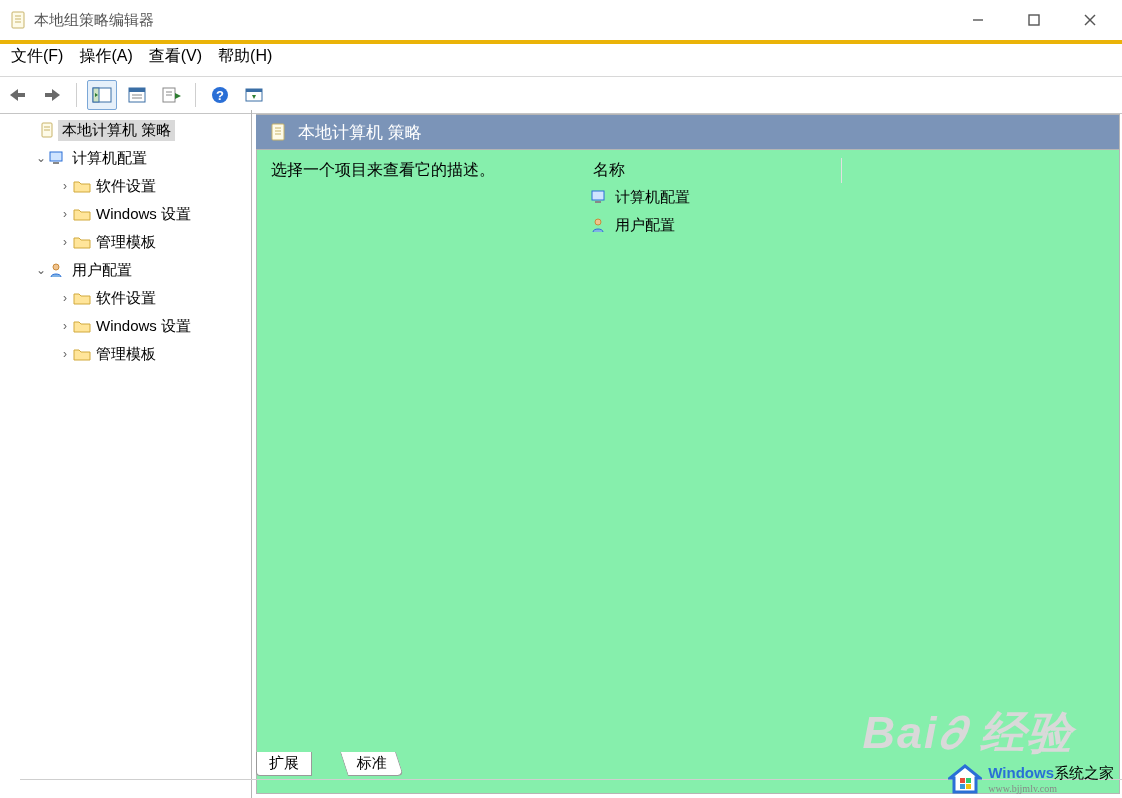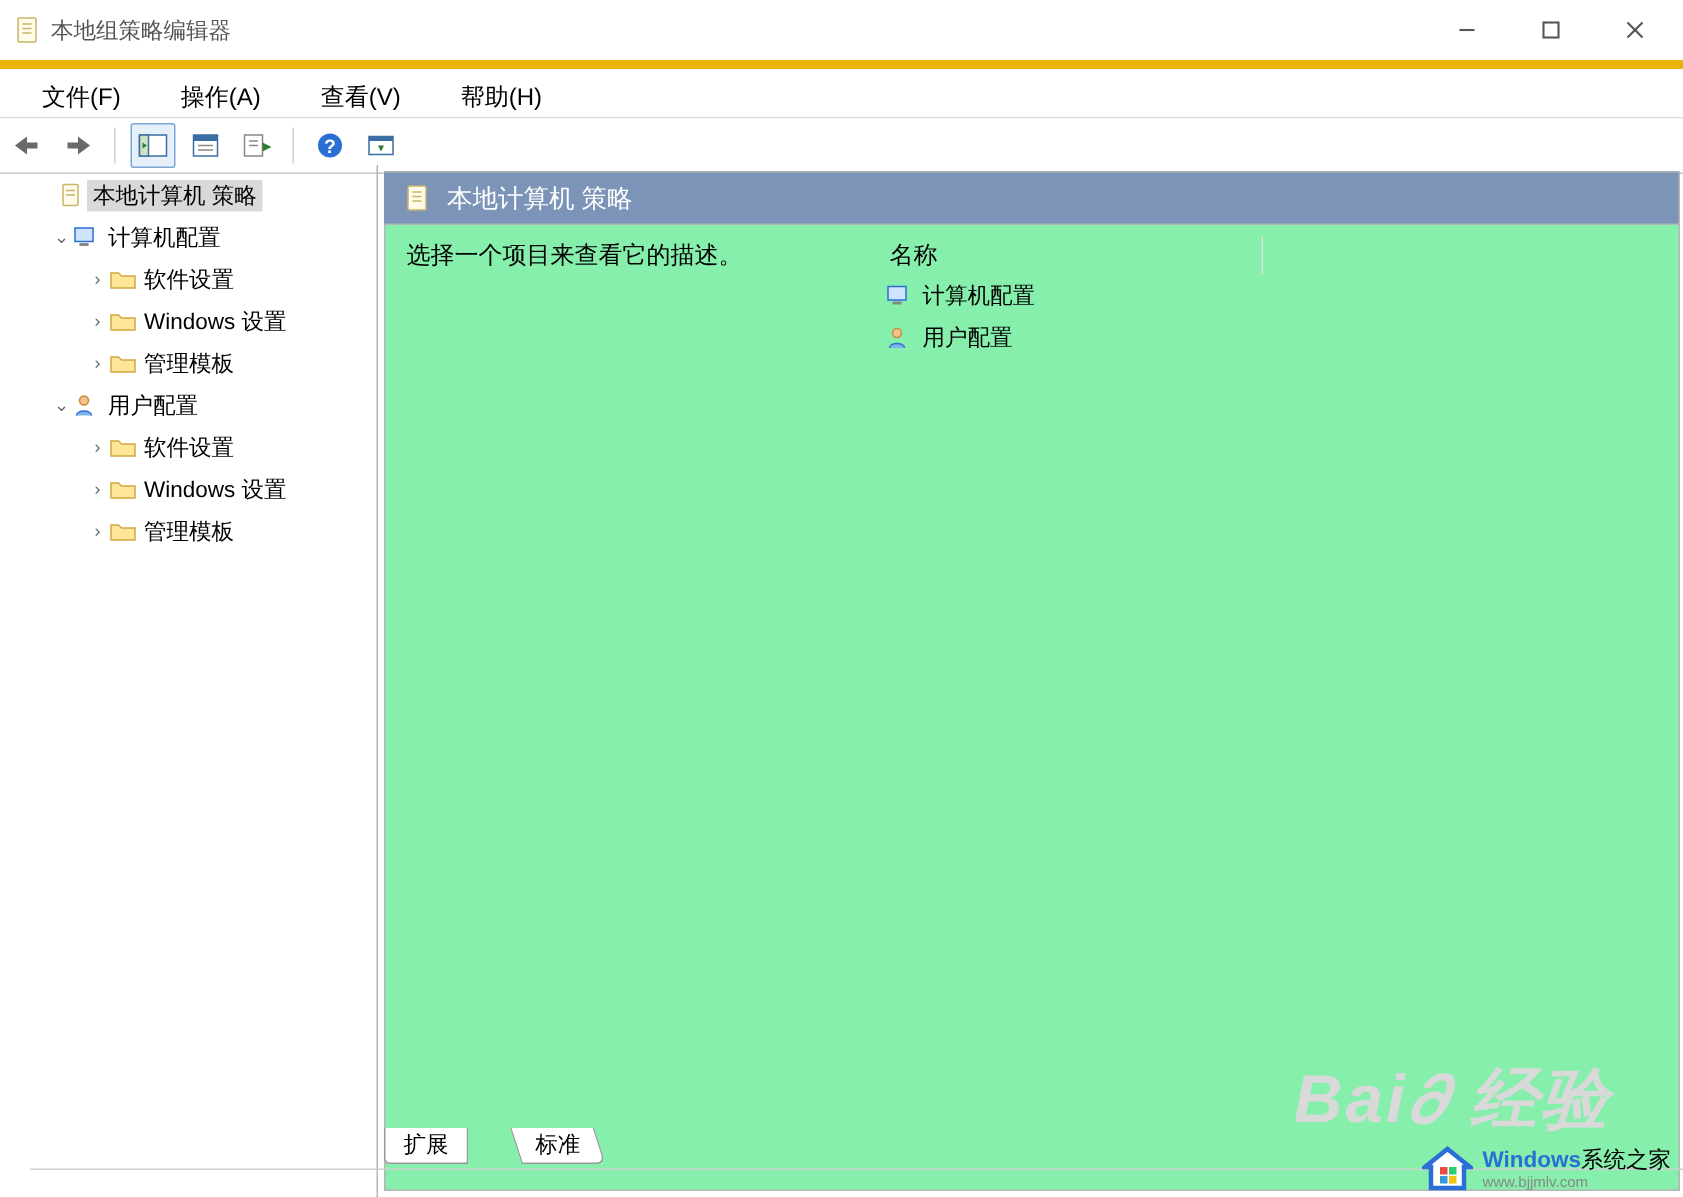--- a/index.html
+++ b/index.html
@@ -1,21 +1,21 @@
 <!DOCTYPE html>
 <html><head>
 <meta charset="utf-8">
 <style>
   html,body{margin:0;padding:0;width:1122px;height:798px;font-family:"Microsoft YaHei","Segoe UI",Arial,sans-serif;font-size:15px;background:#fff;color:#000;overflow:hidden;}
-  .titlebar{height:40px;display:flex;align-items:center;padding:0 4px 0 10px;border-bottom:6px solid #eab308;}
+  .titlebar{height:40px;display:flex;align-items:center;padding:0 4px 0 10px;border-bottom:4px solid #eab308;}
   .titlebar .ticon{margin-right:6px;}
   .titlebar .title{flex:0 0 auto;color:#555;}
   .titlebar .spacer{flex:1;}
   .winbtn{width:56px;height:40px;display:flex;align-items:center;justify-content:center;color:#555;}
-  .menubar{height:32px;display:flex;align-items:flex-end;padding-left:24px;gap:32px;border-bottom:1px solid #d8d8d8;font-size:16px;}
+  .menubar{height:32px;display:flex;align-items:flex-start;padding-left:7px;gap:8px;border-bottom:1px solid #d8d8d8;font-size:16px;}
   .menuitem{padding:2px 4px;}
   .toolbar{height:36px;display:flex;align-items:center;padding-left:4px;gap:6px;border-bottom:1px solid #c5c5c5;background:#fff;}
   .tbtn{width:28px;height:28px;display:flex;align-items:center;justify-content:center;border-radius:2px;}
   .tbtn.selected{border:1px solid #7ba7d7;background:#e6f0fa;}
   .body{position:absolute;top:110px;bottom:0;left:0;right:0;display:flex;margin-left:20px;}
   .tree{width:232px;border-right:1px solid #b5b5b5;padding-top:6px;overflow:hidden;box-sizing:border-box;}
   .tnode{display:flex;align-items:center;height:28px;white-space:nowrap;}
   .tarrow{width:14px;text-align:center;color:#666;font-size:12px;}
   .tlabel{padding:1px 4px;}
   .tsel{background:#d9d9d9;}
@@ -34,21 +34,21 @@
   .tab{border:1px solid #9a9a9a;border-top:none;padding:2px 12px;font-size:15px;background:#fff;position:relative;}
   .tab.first{border-bottom-left-radius:4px;}
   .tab.second{transform:skewX(18deg);margin-left:-1px;border-bottom-right-radius:6px;}
   .tab.second span{display:inline-block;transform:skewX(-18deg);}
   .statusbar{position:absolute;left:0;right:0;bottom:0;height:18px;border-top:1px solid #cfcfcf;}
   svg{display:block;}
   .watermark1{position:absolute;right:48px;bottom:35px;color:#d9d9d9;font-size:45px;font-style:italic;font-weight:bold;letter-spacing:2px;pointer-events:none;}
   .watermark2{position:absolute;right:8px;bottom:4px;display:flex;gap:6px;pointer-events:none;}
   .wm-txt{font-size:15px;}
   .wm-txt b{color:#2a6fd6;}
-  .wm-sub{font-size:10px;color:#888;}
+  .wm-sub{font-size:10px;color:#888;font-family:Liberation Serif, serif;}
 </style>
 </head>
 <body>
 
 <div class="titlebar">
   <span class="ticon">
     <svg width="18" height="18">
         <rect x="2" y="1" width="12" height="16" rx="1" fill="#fefbe8" stroke="#c8b36a"></rect>
         <line x1="5" y1="5" x2="11" y2="5" stroke="#c8b36a"></line>
         <line x1="5" y1="8" x2="11" y2="8" stroke="#c8b36a"></line>

